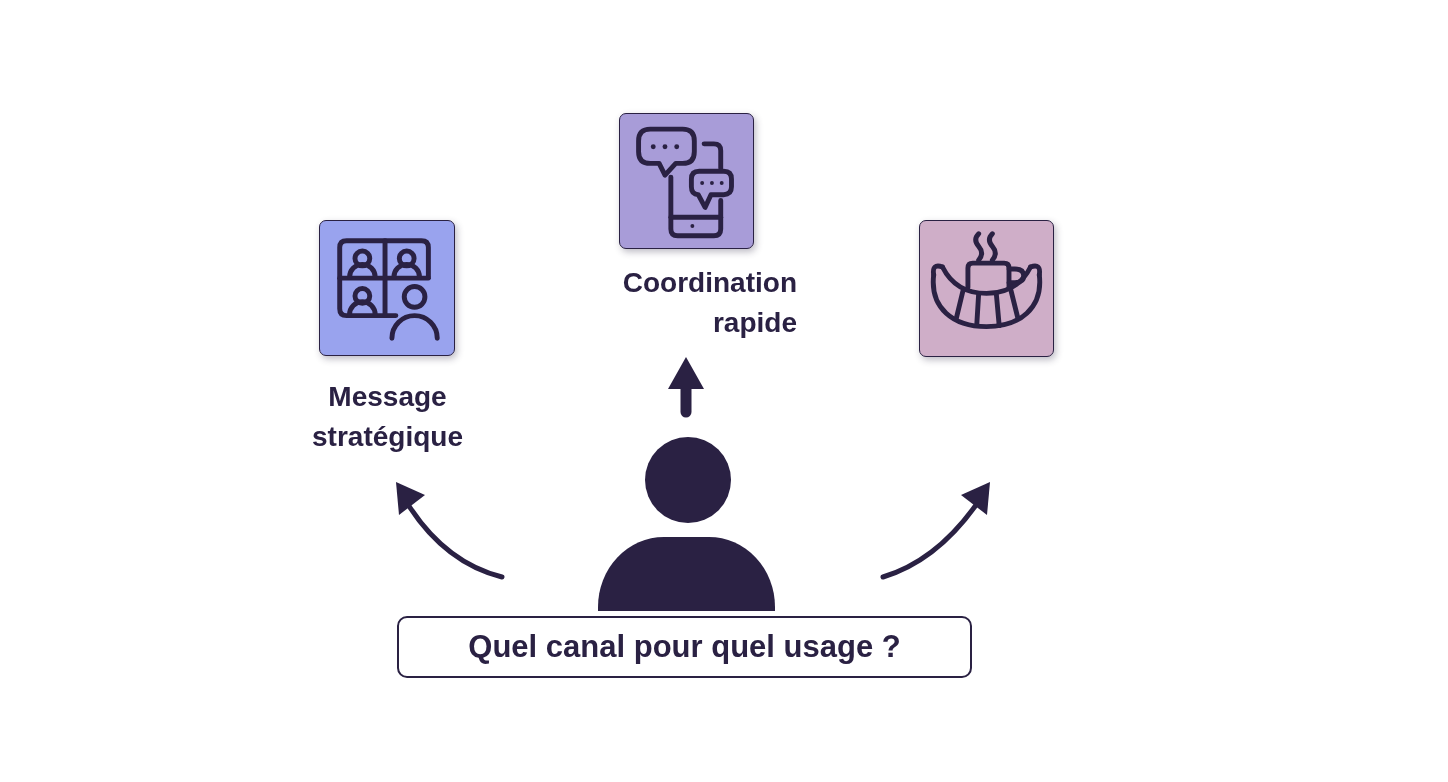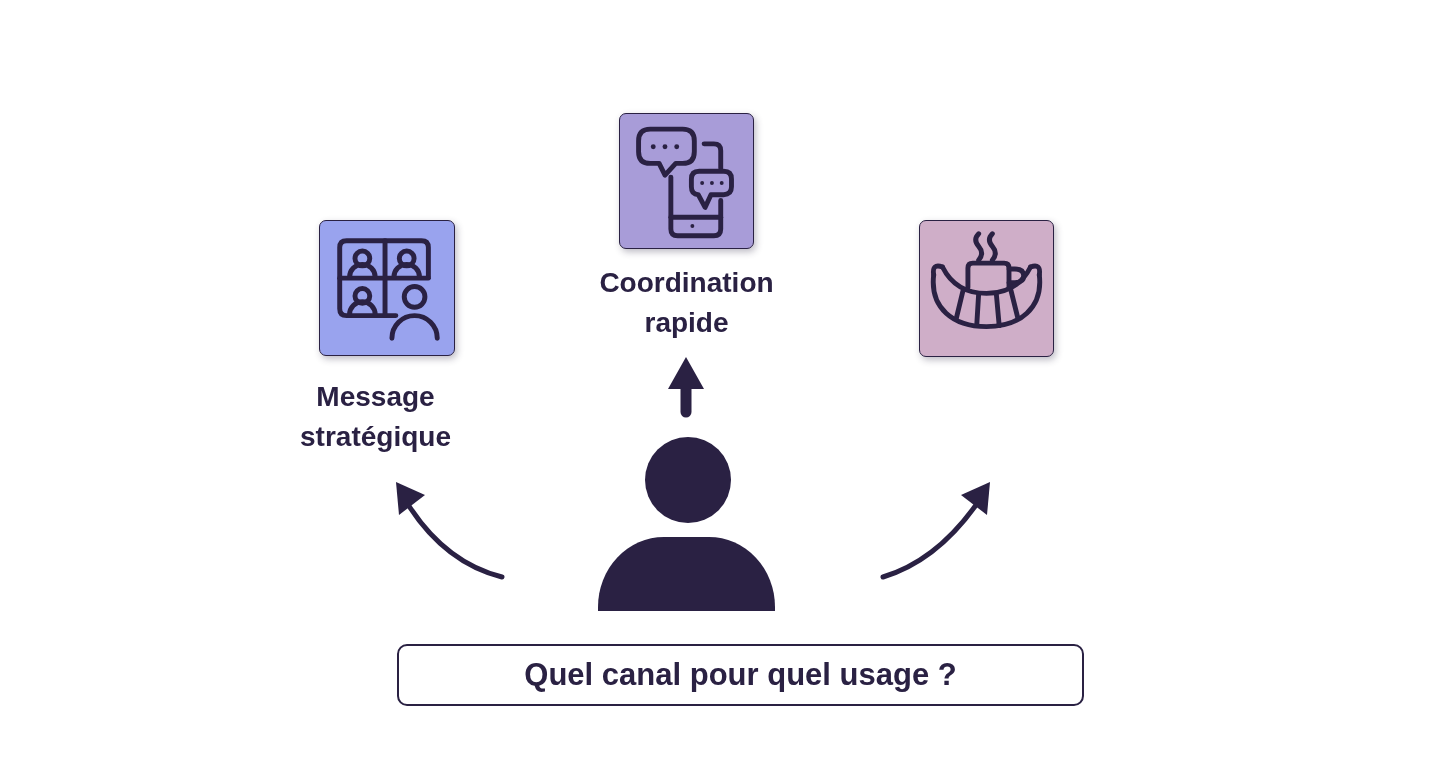--- a/index.html
+++ b/index.html
@@ -23,34 +23,34 @@
     stroke: var(--ink,#2a2143); stroke-width:5; fill:none;
     stroke-linecap:round; stroke-linejoin:round;
   }
   .icon .dot { fill: var(--ink,#2a2143); stroke:none; }
 
   .tile-label {
     position:absolute; width:221px; text-align:center;
     font-size:28px; line-height:40px; font-weight:bold;
     color: var(--ink,#2a2143);
   }
-  .label-strategic    { left:265px; top:377px; }
-  .label-coordination { left:576px; top:263px; }
+  .label-strategic    { left:277px; top:377px; }
+  .label-coordination { left:576px; top:263px;text-align:right; }
   .label-social       { left:877px; top:377px; }
 
   .person-head {
     position:absolute; left:645px; top:437px; width:86px; height:86px;
     border-radius:50%; background:var(--ink,#2a2143);
   }
   .person-body {
     position:absolute; left:598px; top:537px; width:177px; height:74px;
     border-radius:66px 66px 0 0 / 70px 70px 0 0; background:var(--ink,#2a2143);
   }
   .question-box {
-    position:absolute; left:397px; top:644px; width:687px; height:62px;
+    position:absolute; left:397px; top:616px; width:575px; height:62px;
     background:#fff; border:2.5px solid var(--ink,#2a2143); border-radius:10px;
     box-sizing:border-box; display:flex; align-items:center; justify-content:center;
     font-size:31px; font-weight:bold; color:var(--ink,#2a2143);
   }
   .arrow-overlay { position:absolute; left:0; top:0; }
   .arrow-overlay path.line { stroke:var(--ink,#2a2143); stroke-width:5; fill:none; stroke-linecap:round; }
   .arrow-overlay path.stem { stroke:var(--ink,#2a2143); stroke-width:11; fill:none; stroke-linecap:round; }
   .arrow-overlay polygon   { fill:var(--ink,#2a2143); }
 </style>
 </head>

